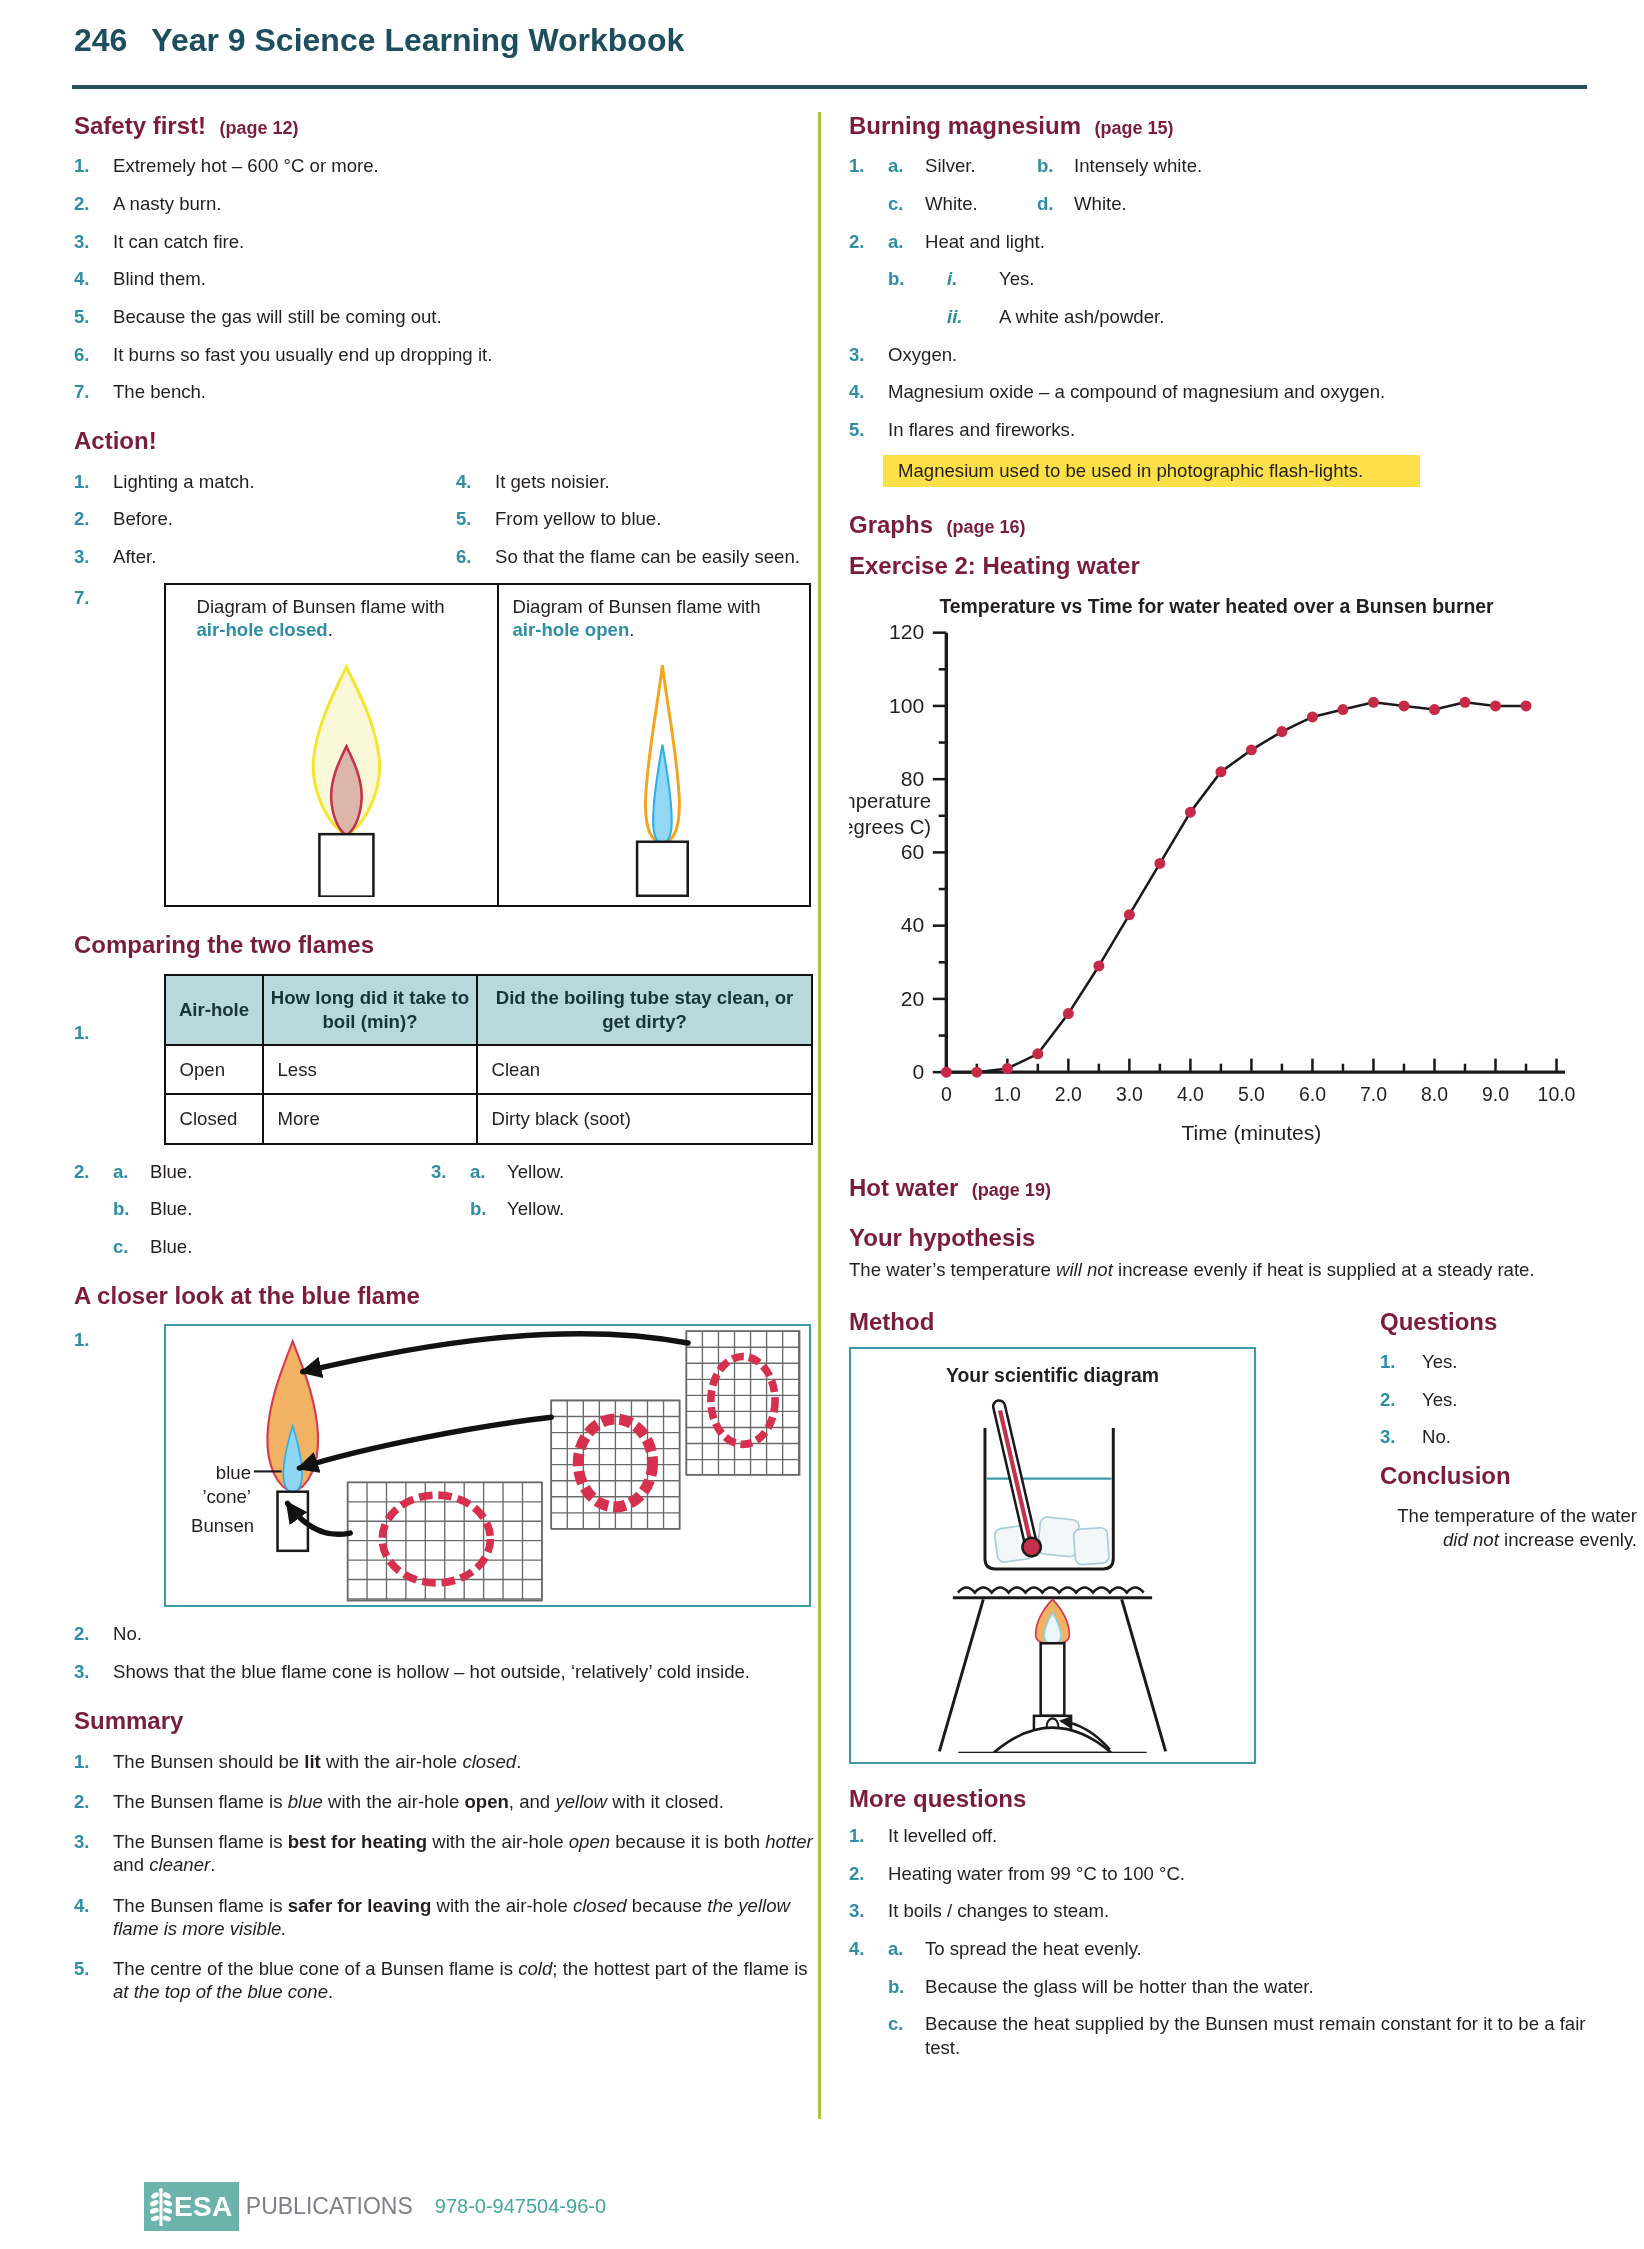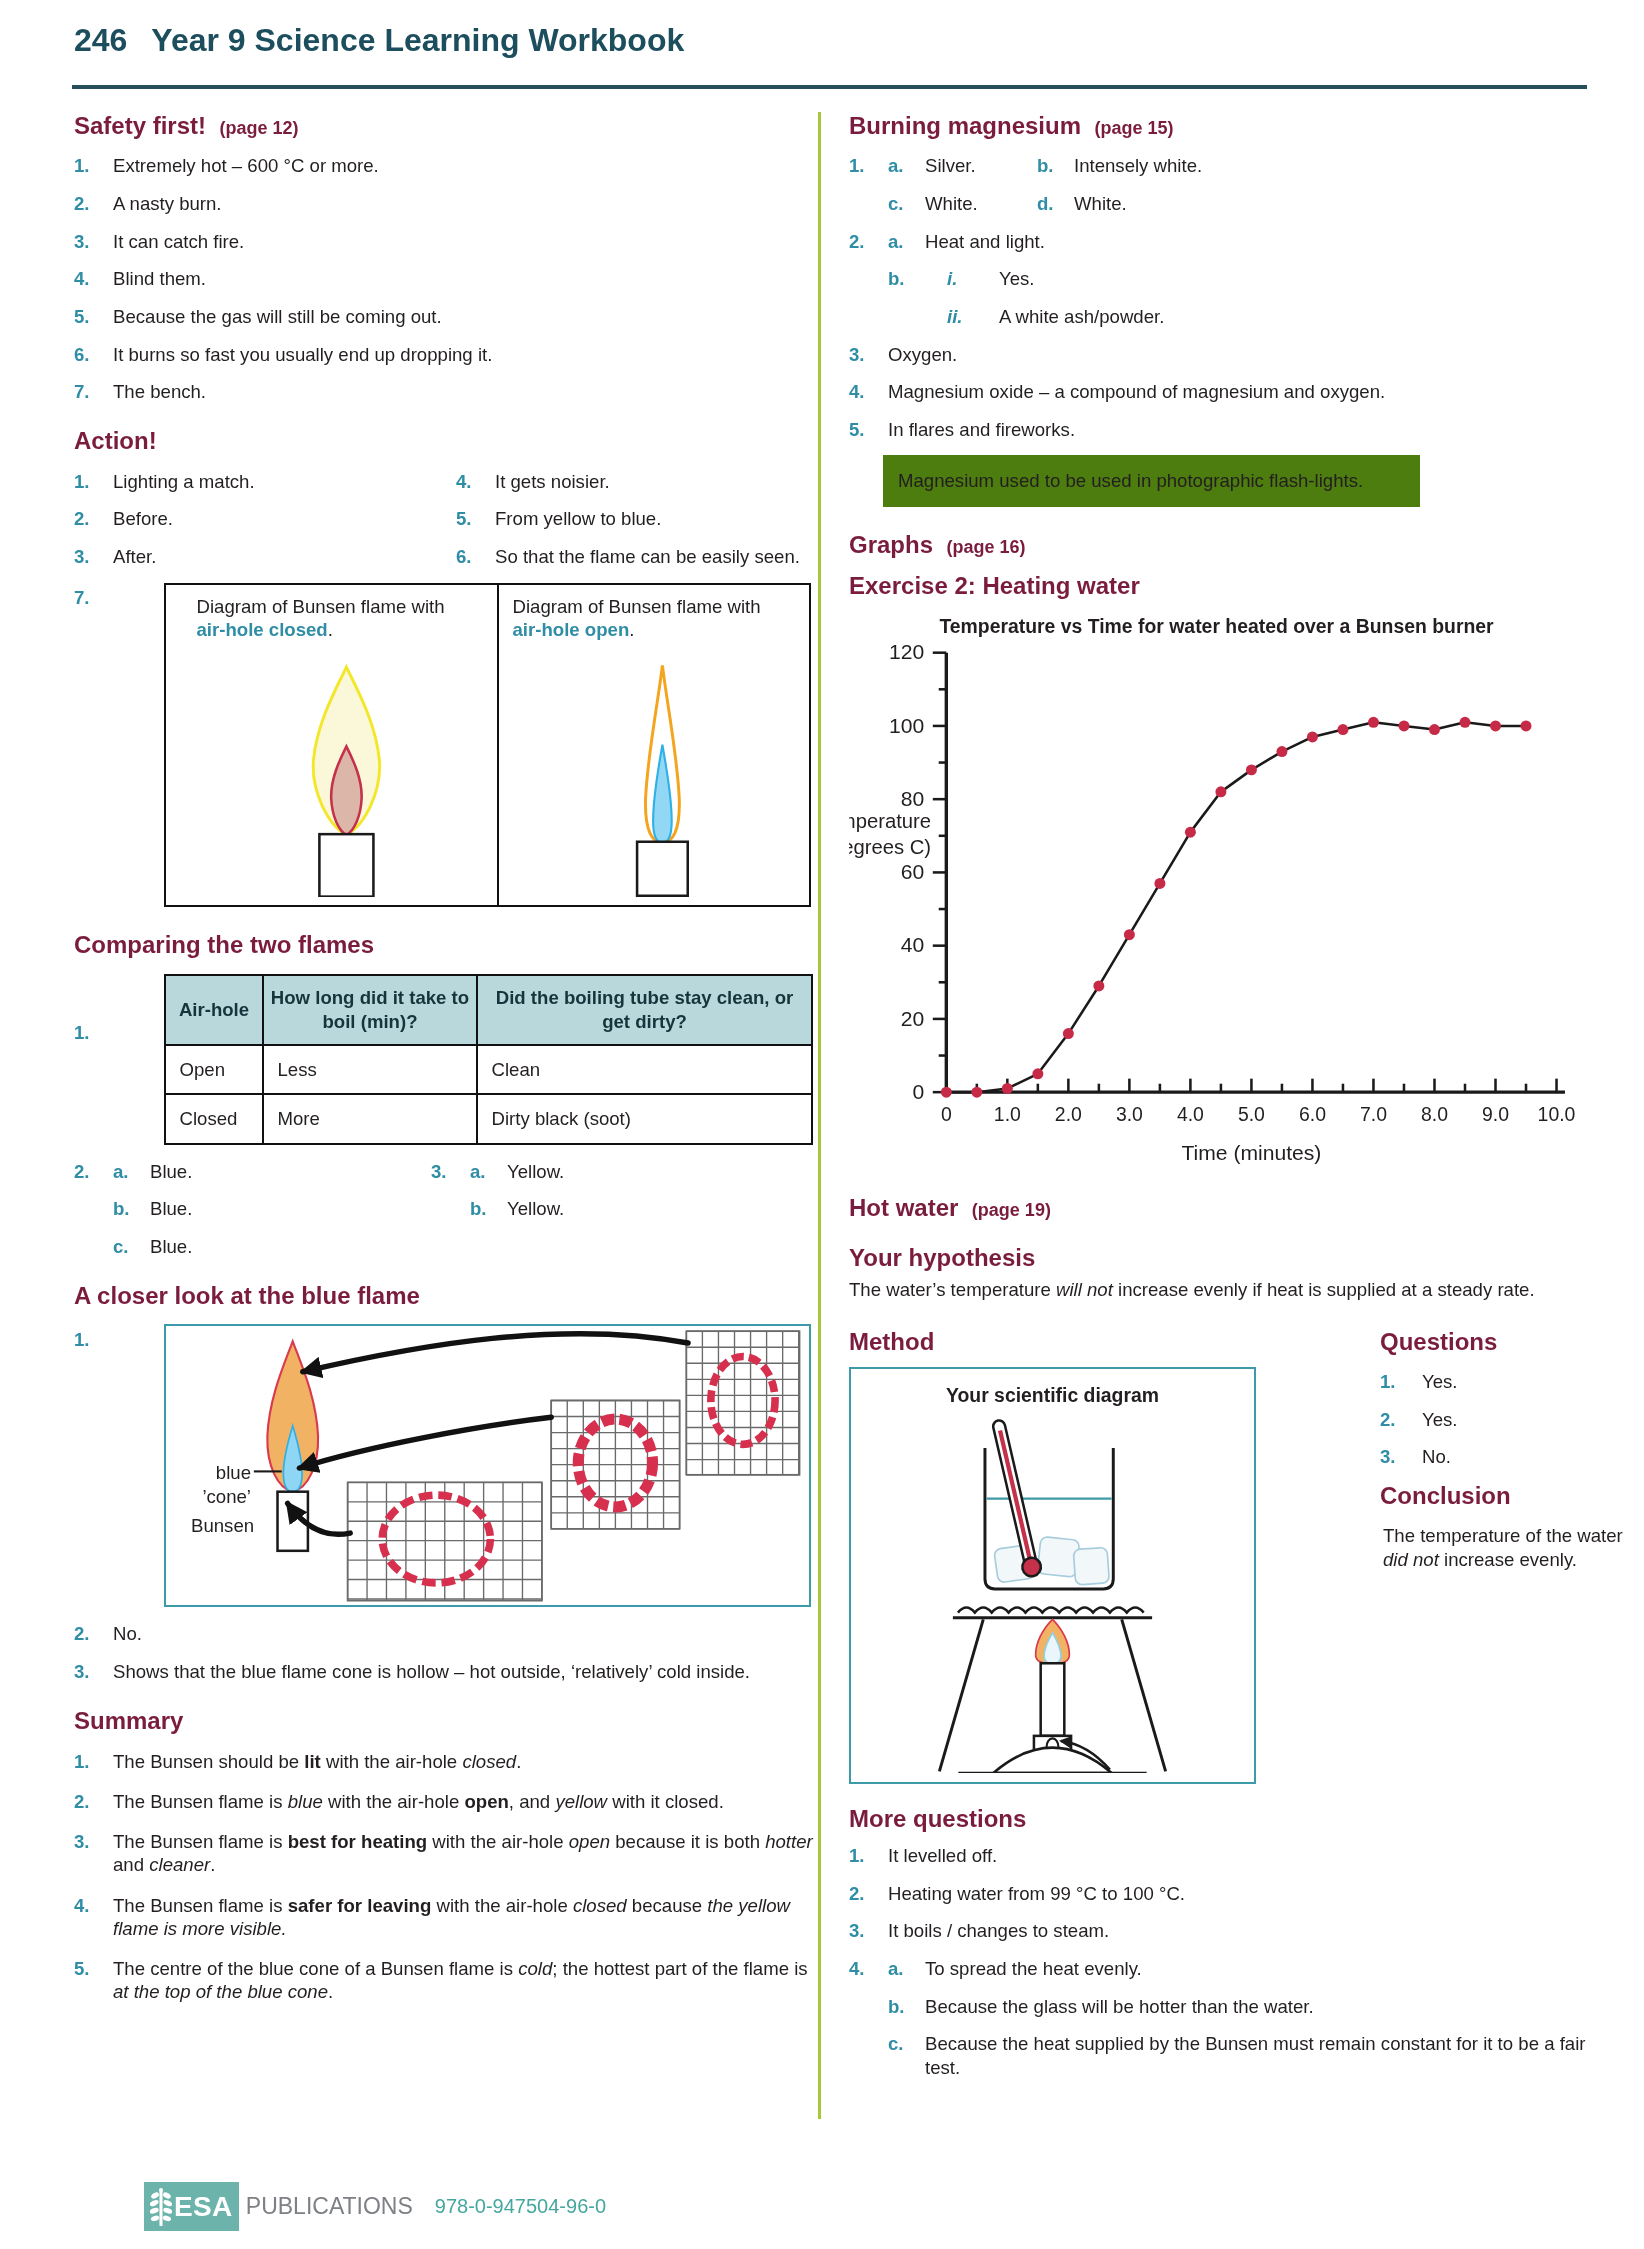--- a/index.html
+++ b/index.html
@@ -44,21 +44,21 @@
   table.cmp th{background:#b9d8dc;color:#17333b;font-weight:bold;font-size:18.6px;text-align:center;padding:10px 6.8px;line-height:1.3;}
   table.cmp td{font-size:18.6px;padding:12px 5px 12px 13.5px;background:#fff;}
 
   
   .closerbox{position:relative;border:2.1px solid #3d9aa8;width:647px;height:283px;box-sizing:border-box;background:#fff;}
   .fig-label{position:absolute;font-size:18.6px;color:#231f20;}
   .lab-cone{left:0;top:135px;width:85px;text-align:right;}
   .lab-bunsen{left:25px;top:188px;}
 
   
-  .notebox{margin:10px 0 0 34px;width:507px;background:#4d7c0f;padding:14px 15px;font-size:18.6px;}
+  .notebox{margin:10px 0 0 34px;width:507px;background:#fde047;padding:4px 15px;font-size:18.6px;}
   .chartwrap{margin-top:5px;}
   .charttitle{font-weight:bold;font-size:19.4px;width:735px;text-align:center;margin:0 0 1.7px 0;color:#231f20;}
 
   .mq{display:flex;align-items:flex-start;margin-top:3.4px;}
   .mcol{flex:0 0 411px;}
   .qcol{margin-left:120px;flex:1 1 auto;}
   .scibox{border:2.1px solid #3d9aa8;width:407px;box-sizing:border-box;padding:13.5px 6.8px 8.5px 6.8px;background:#fff;margin-top:12px;}
   .sci-title{font-weight:bold;font-size:19.4px;text-align:center;color:#231f20;margin-bottom:3.4px;}
   h2.sec.inblock{margin:0 0 5px 0;}
   .qcol h2.sec{margin:0 0 15px 0;}
@@ -525,21 +525,21 @@
             <div class="qrow">
               <span class="mk" style="flex: 0 0 42px;">2.</span>
               <span class="tx">Yes.</span>
             </div>
             <div class="qrow">
               <span class="mk" style="flex: 0 0 42px;">3.</span>
               <span class="tx">No.</span>
             </div>
           </div>
         <h2 class="sec concl-title"><span>Conclusion</span></h2>
-        <p class="concl-text" style="margin:3px;"><span>The temperature of the water </span><span style="font-style: italic;">did not</span><span> increase evenly.</span></p>
+        <p class="concl-text" style="margin:12px;text-align:right;"><span>The temperature of the water </span><span style="font-style: italic;">did not</span><span> increase evenly.</span></p>
       </div>
     </div>
   </section>
 
   <section>
     <h2 class="sec" style="margin-top:22px;margin-bottom:12px;"><span>More questions</span></h2>
     <div>
         <div class="qrow">
           <span class="mk">1.</span>
           <span class="tx">It levelled off.</span>

